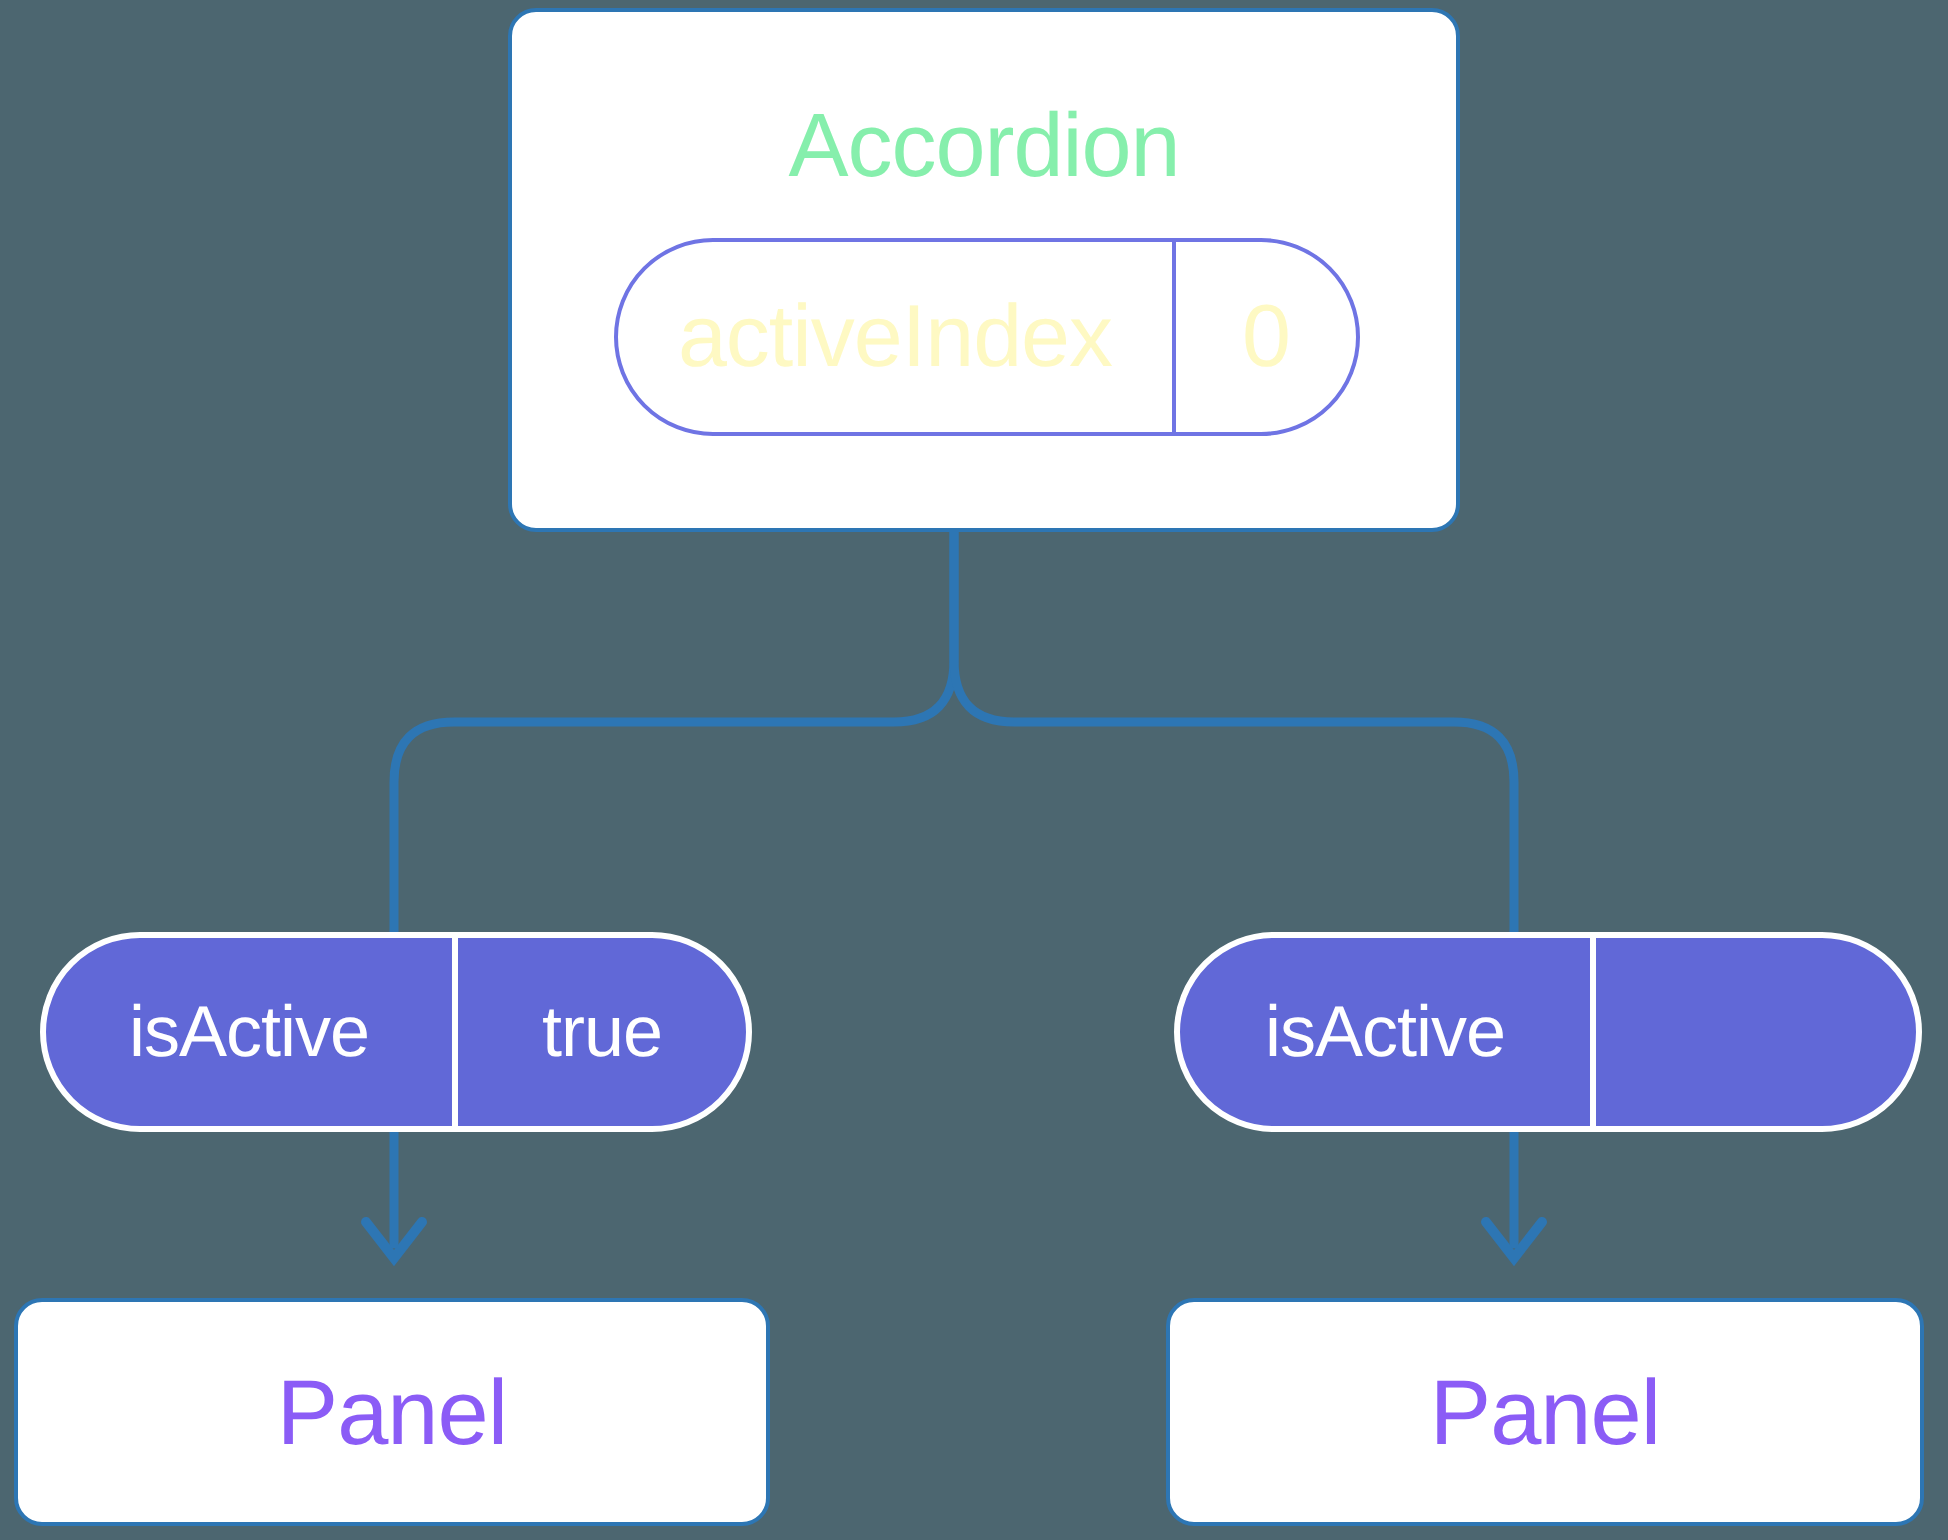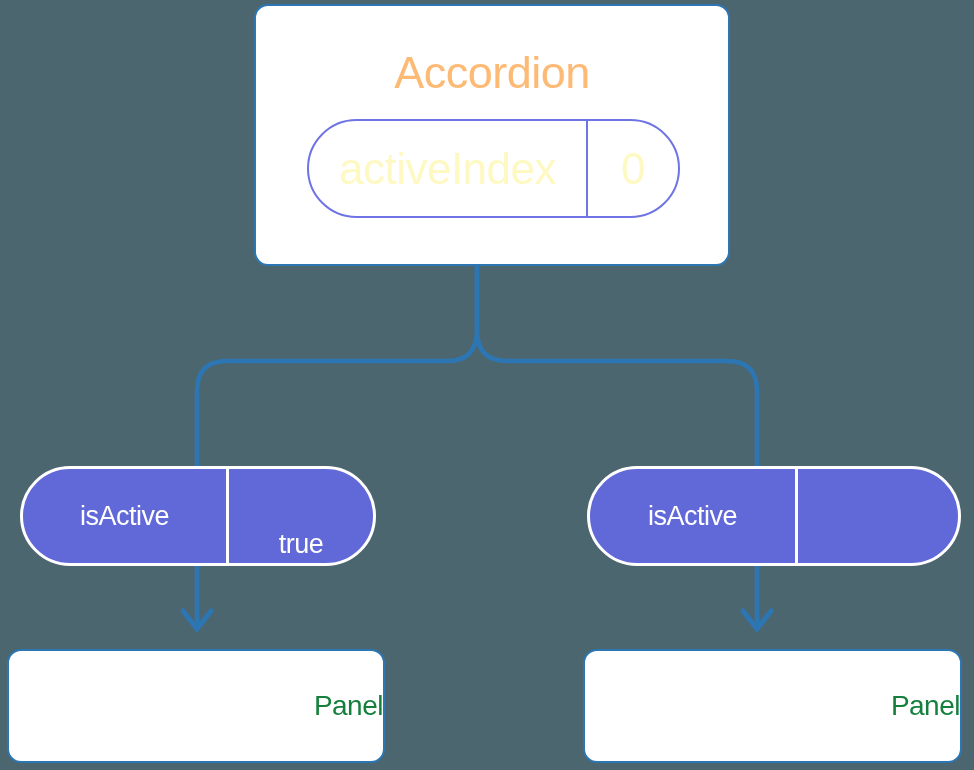--- a/index.html
+++ b/index.html
@@ -32,21 +32,21 @@
     border-radius: 14px;
     box-sizing: border-box;
     z-index: 2;
   }
   .node-title {
     position: absolute;
     text-align: center;
     font-size: 45px;
     font-weight: 500;
     letter-spacing: -0.5px;
-    color: #fdba74;
+    color: #86efac;
     z-index: 3;
     line-height: 54px;
   }
 
   
   .pill {
     position: absolute;
     display: flex;
     box-sizing: border-box;
     border-radius: 60px;
@@ -66,34 +66,34 @@
   .pill-cell {
     display: flex;
     align-items: center;
     justify-content: center;
     font-weight: 500;
     letter-spacing: -0.5px;
     height: 100%;
     box-sizing: border-box;
   }
   .pill-outline .pill-cell { font-size: 44px; }
-  .pill-filled  .pill-cell { font-size: 27px; }
+  .pill-filled  .pill-cell { font-size: 36px; }
   .cell-name-outline { width: 279px; border-right: 2.5px solid #6F74E4; }
   .cell-value-outline { flex: 1; }
   .cell-name-filled { border-right: 3px solid #ffffff; }
-  .cell-value-filled { flex: 1; margin-top: 28px; }
+  .cell-value-filled { flex: 1; }
 
   .panel-label {
     position: absolute;
     width: 100%;
-    text-align: right;
-    font-size: 28px;
+    text-align: center;
+    font-size: 46px;
     font-weight: 500;
     letter-spacing: -0.5px;
-    color: #15803d;
+    color: #8b5cf6;
   }
   .panel-label-wrap {
     display: flex;
     align-items: center;
     justify-content: center;
   }
 </style>
 </head>
 <body>
 

